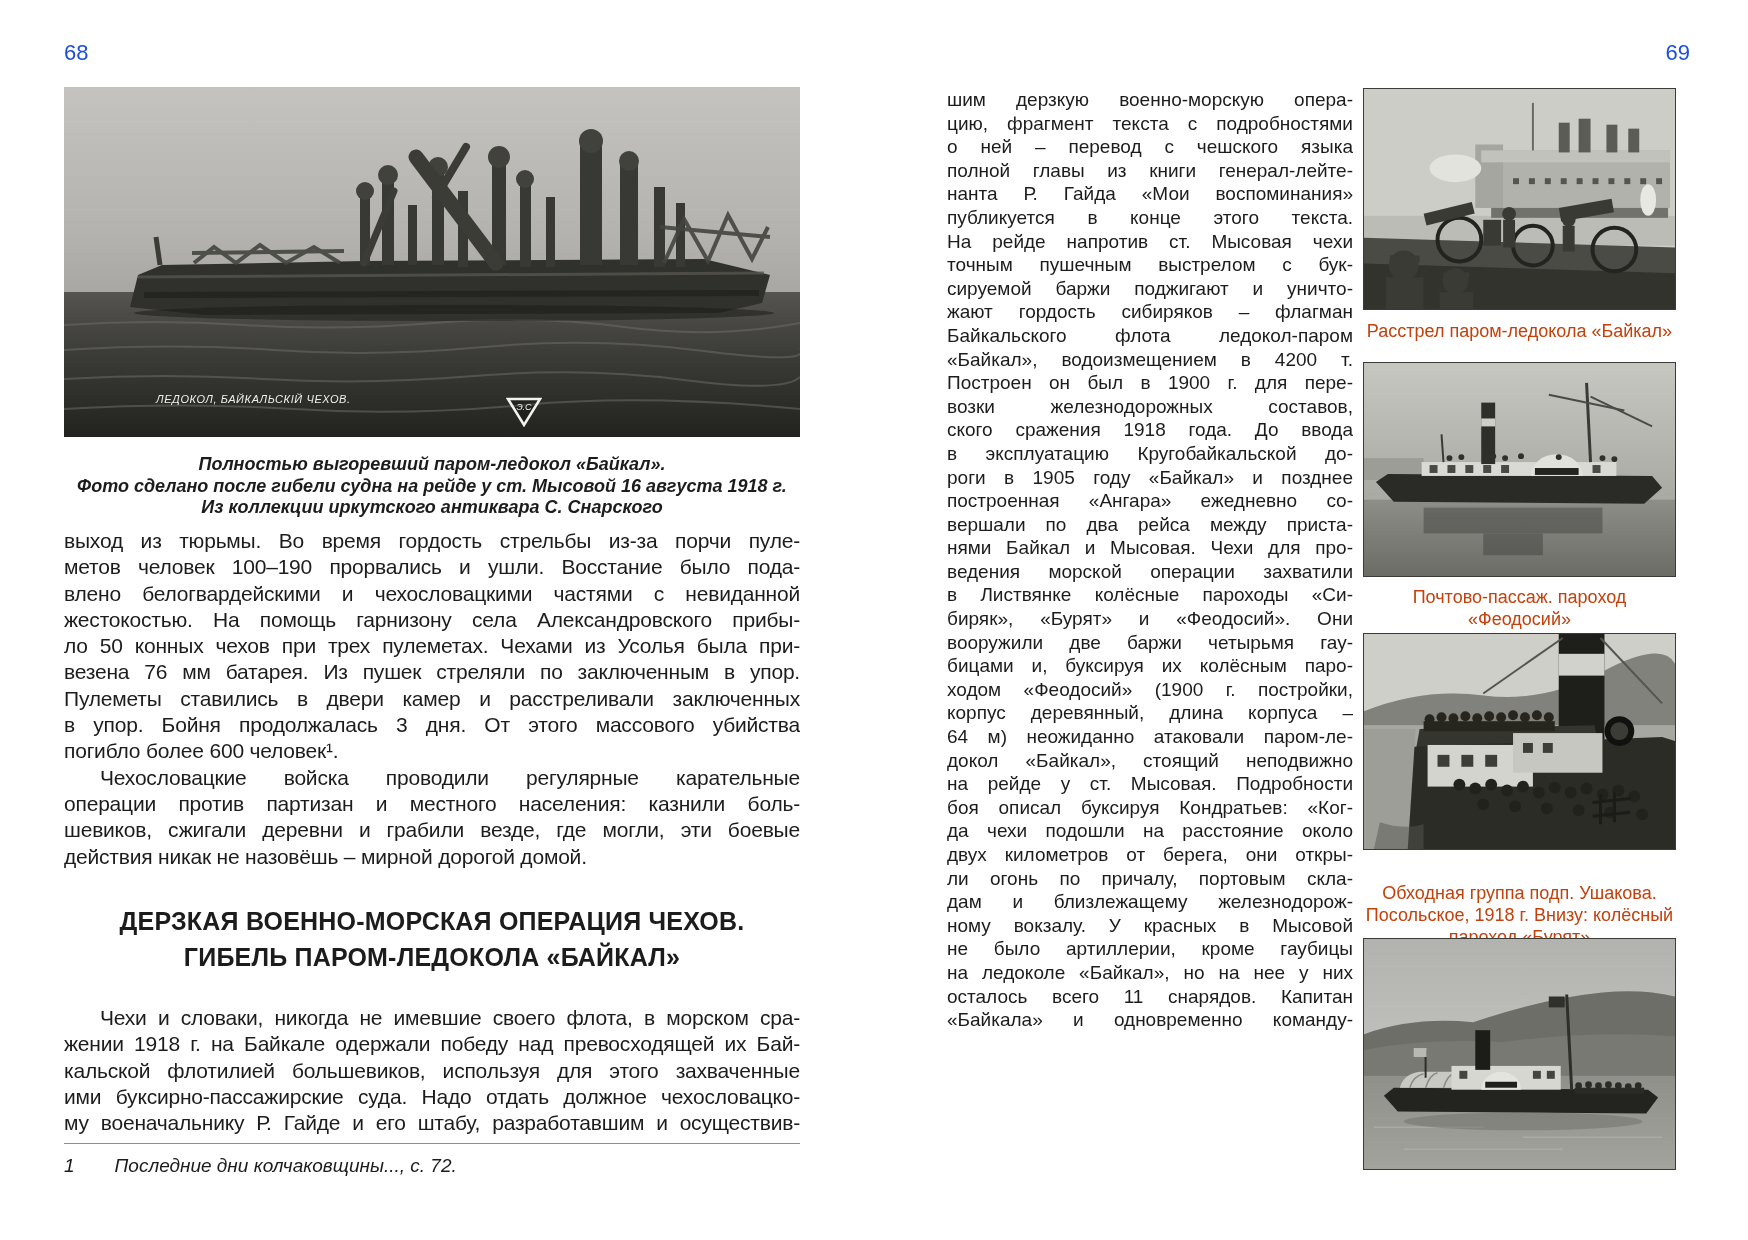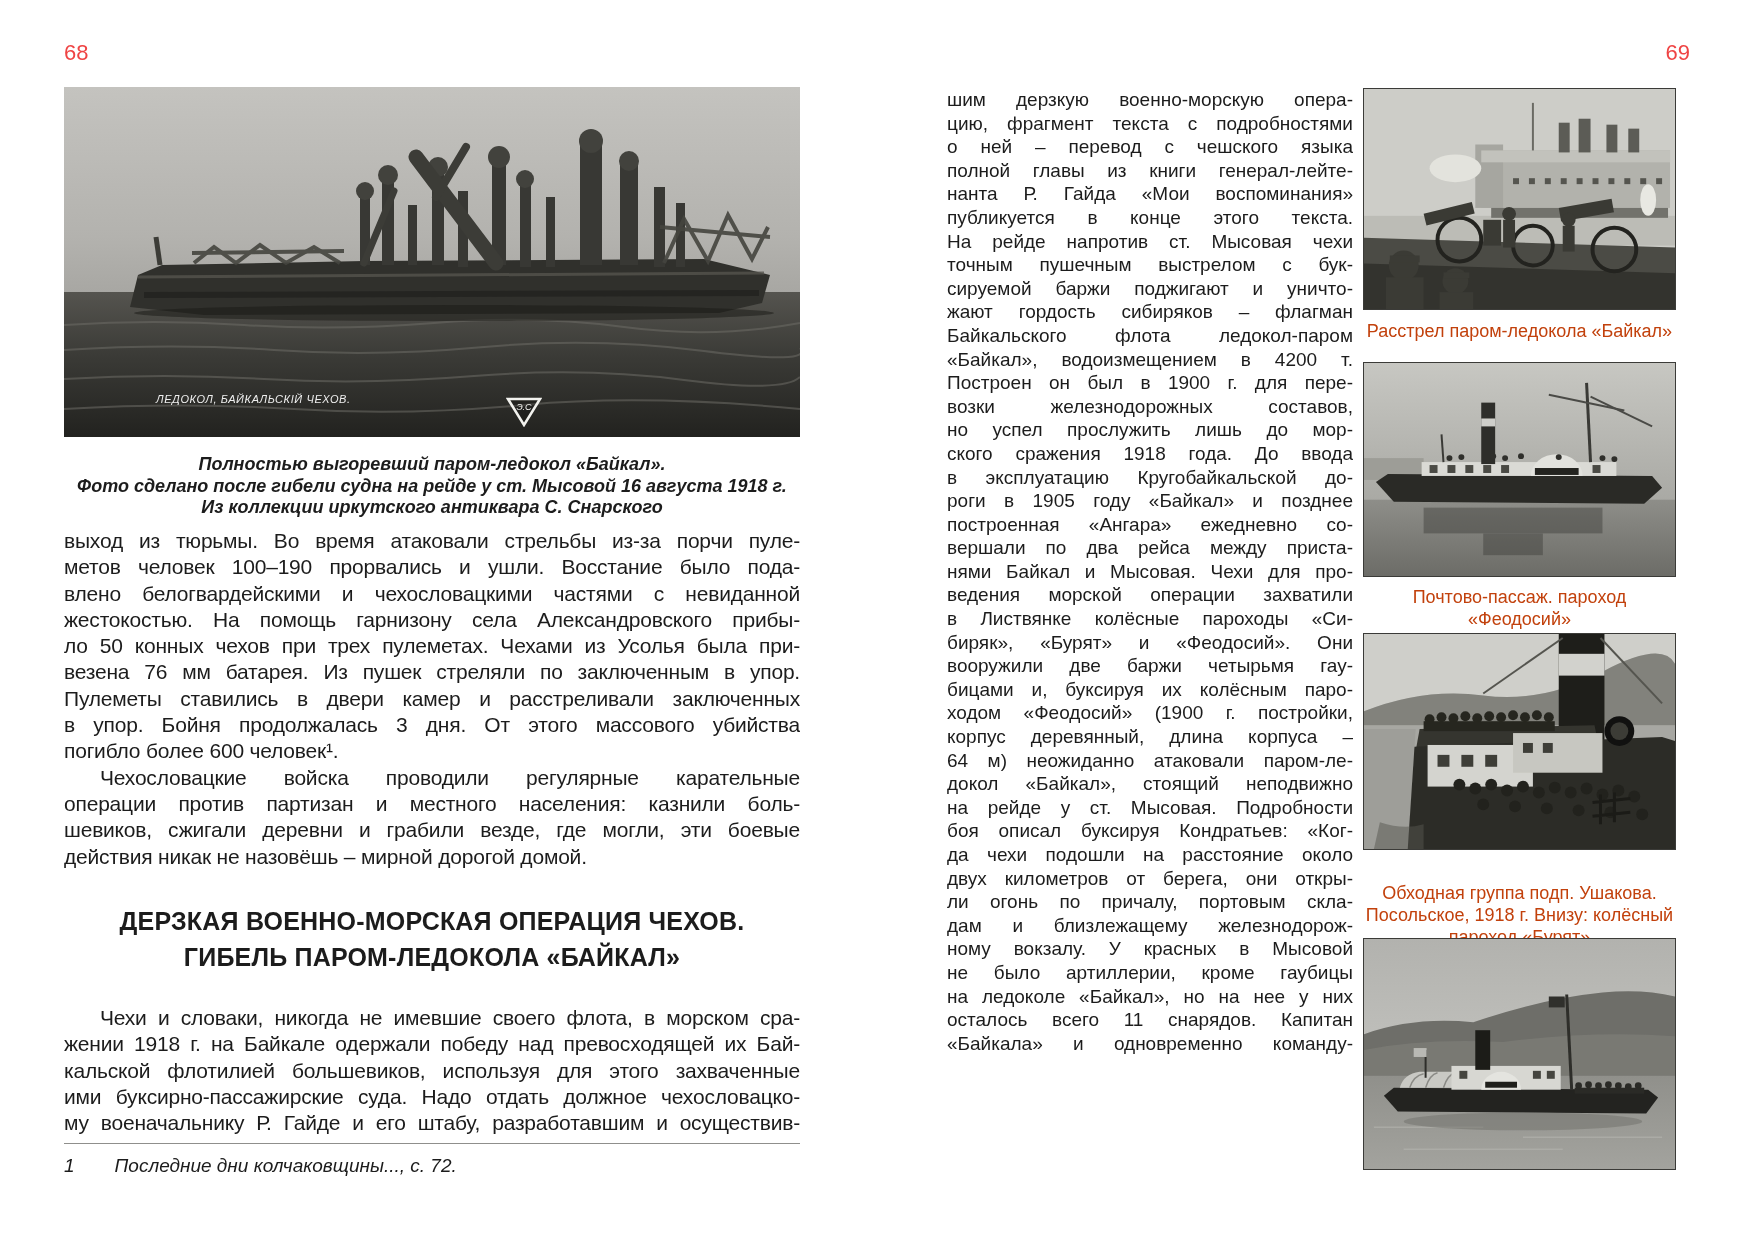--- a/index.html
+++ b/index.html
@@ -10,21 +10,21 @@
   .abs{position:absolute;}
 
   
   .tline{text-align:justify;text-align-last:justify;overflow:hidden;}
   .tline.ragged{text-align-last:left;}
   .tline.indent{text-indent:36px;}
 
   .left-body .tline{font-size:21px;line-height:26.3px;height:26.3px;letter-spacing:-0.2px;}
   .right-col .tline{font-size:19px;line-height:23.6px;height:23.6px;}
 
-  .pagenum{font-size:22px;color:#ef4444;}
+  .pagenum{font-size:22px;color:#1d4ed8;}
 
   .caption{font-style:italic;font-weight:bold;font-size:18px;line-height:21.7px;}
   .caption .tline{text-align:center;text-align-last:center;height:auto;overflow:visible;}
 
   .fig-caption{font-size:18px;line-height:22px;color:#c2410c;}
   .fig-caption .tline{text-align:center;text-align-last:center;height:auto;overflow:visible;white-space:nowrap;}
 
   .heading{font-weight:bold;font-size:25px;line-height:36px;text-align:center;letter-spacing:0.2px;}
   .heading .tline{text-align:center;text-align-last:center;height:auto;overflow:visible;}
 
@@ -123,21 +123,21 @@
 </div>
 
 <div class="abs caption" style="left:64px;top:454px;width:736px;">
     <div class="tline">Полностью выгоревший паром-ледокол «Байкал».</div>
     <div class="tline">Фото сделано после гибели судна на рейде у ст. Мысовой 16 августа 1918 г.</div>
     <div class="tline">Из коллекции иркутского антиквара С. Снарского</div>
   </div>
 
 <div class="abs left-body" style="left:64px;top:528px;width:736px;">
   <div>
-      <div class="tline">выход из тюрьмы. Во время атаковали стрельбы из-за порчи пуле-</div>
+      <div class="tline">выход из тюрьмы. Во время гордость стрельбы из-за порчи пуле-</div>
       <div class="tline">метов человек 100–190 прорвались и ушли. Восстание было пода-</div>
       <div class="tline">влено белогвардейскими и чехословацкими частями с невиданной</div>
       <div class="tline">жестокостью. На помощь гарнизону села Александровского прибы-</div>
       <div class="tline">ло 50 конных чехов при трех пулеметах. Чехами из Усолья была при-</div>
       <div class="tline">везена 76 мм батарея. Из пушек стреляли по заключенным в упор.</div>
       <div class="tline">Пулеметы ставились в двери камер и расстреливали заключенных</div>
       <div class="tline">в упор. Бойня продолжалась 3 дня. От этого массового убийства</div>
       <div class="tline ragged">погибло более 600 человек¹.</div>
     </div>
   <div>
@@ -178,21 +178,20 @@
     <div class="tline">нанта Р. Гайда «Мои воспоминания»</div>
     <div class="tline">публикуется в конце этого текста.</div>
     <div class="tline">На рейде напротив ст. Мысовая чехи</div>
     <div class="tline">точным пушечным выстрелом с бук-</div>
     <div class="tline">сируемой баржи поджигают и уничто-</div>
     <div class="tline">жают гордость сибиряков – флагман</div>
     <div class="tline">Байкальского флота ледокол-паром</div>
     <div class="tline">«Байкал», водоизмещением в 4200 т.</div>
     <div class="tline">Построен он был в 1900 г. для пере-</div>
     <div class="tline">возки железнодорожных составов,</div>
-    <div class="tline">но успел прослужить лишь до мор-</div>
     <div class="tline">ского сражения 1918 года. До ввода</div>
     <div class="tline">в эксплуатацию Кругобайкальской до-</div>
     <div class="tline">роги в 1905 году «Байкал» и позднее</div>
     <div class="tline">построенная «Ангара» ежедневно со-</div>
     <div class="tline">вершали по два рейса между приста-</div>
     <div class="tline">нями Байкал и Мысовая. Чехи для про-</div>
     <div class="tline">ведения морской операции захватили</div>
     <div class="tline">в Листвянке колёсные пароходы «Си-</div>
     <div class="tline">биряк», «Бурят» и «Феодосий». Они</div>
     <div class="tline">вооружили две баржи четырьмя гау-</div>

